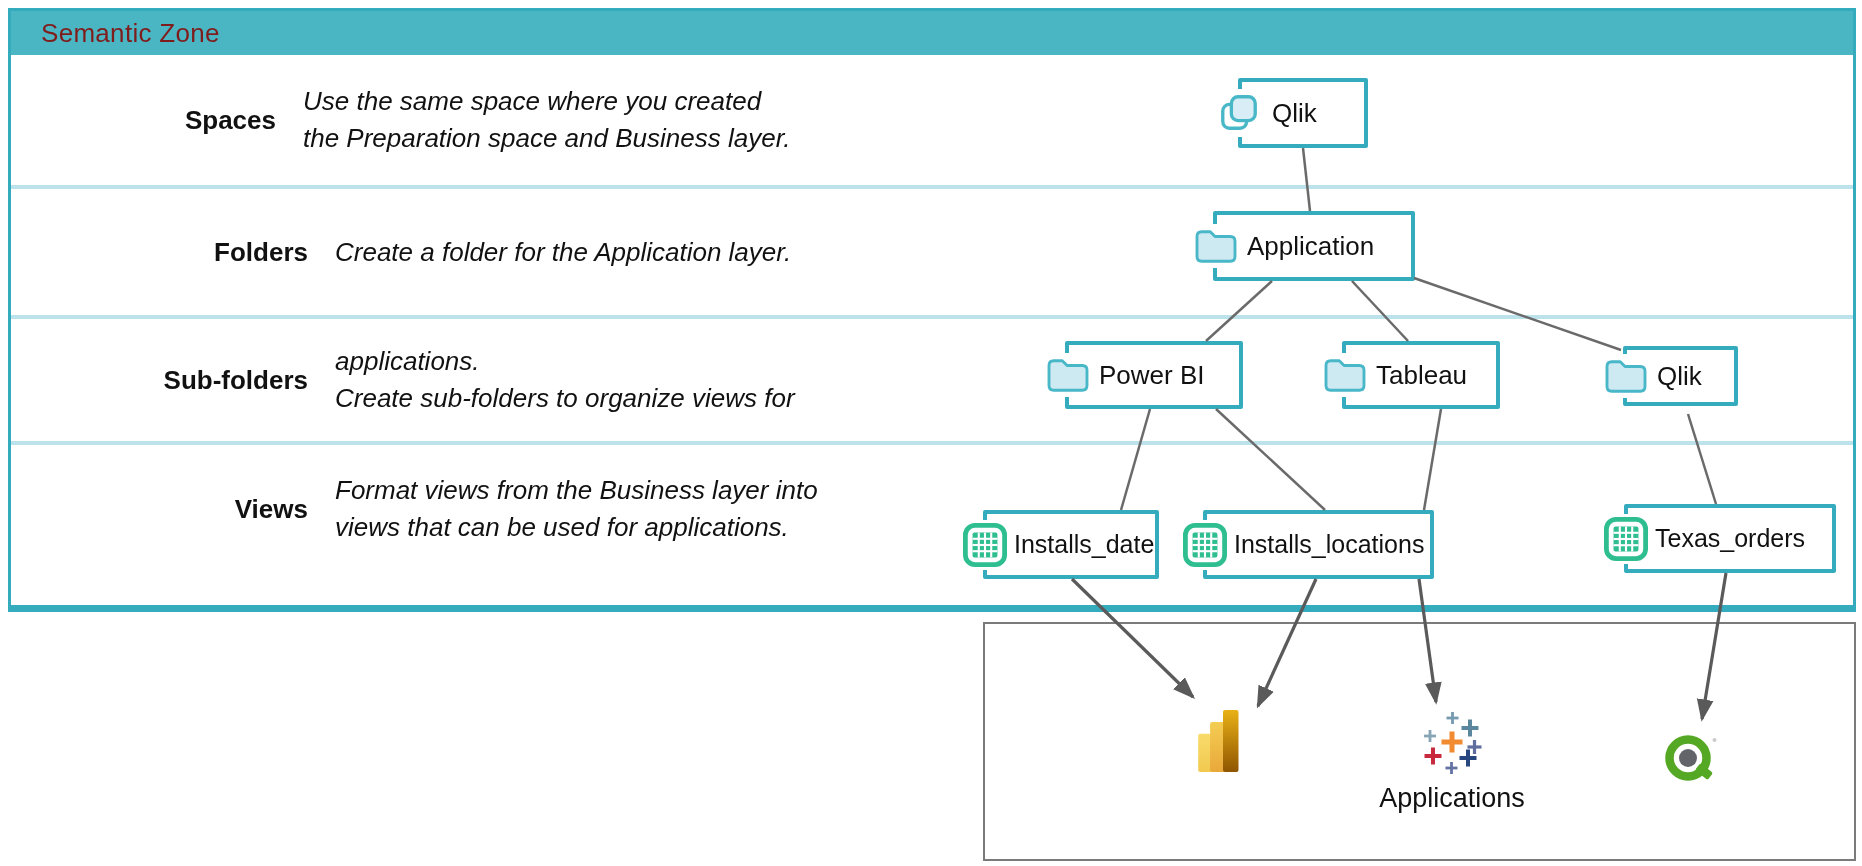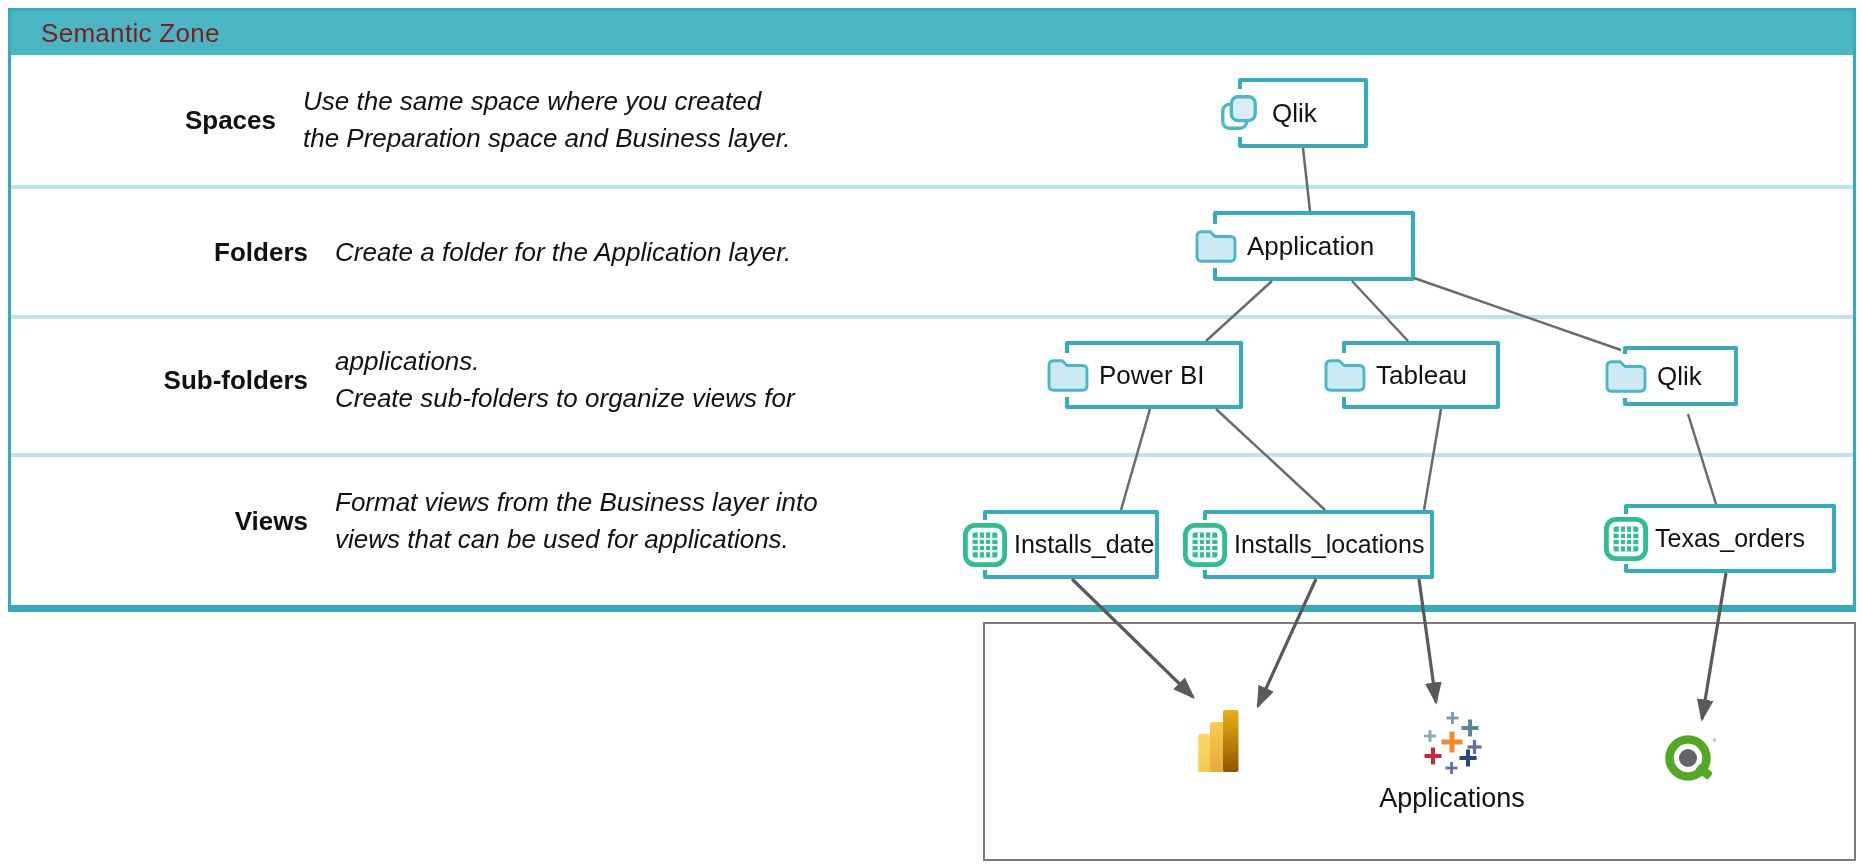--- a/index.html
+++ b/index.html
@@ -9,21 +9,21 @@
   
   .sz-table{position:absolute;left:8px;top:8px;width:1848px;height:604px;box-sizing:border-box;
             border:3px solid #35ACBE;border-bottom-width:7px;background:#fff;z-index:1;}
   .sz-header{height:44px;background:#4AB6C3;display:flex;align-items:center;}
   .sz-header span{color:#7f1d1d;font-size:26px;padding-left:30px;letter-spacing:.3px;}
   .sz-row{display:flex;align-items:center;box-sizing:border-box;}
   .sz-row + .sz-row{border-top:4px solid #BCE2EC;padding-left:32px;}
   .row-1{height:130px;}
   .row-2{height:130px;}
   .row-3{height:126px;}
-  .row-4{height:132px;margin-top:12px;}
+  .row-4{height:132px;}
   .sz-term{width:230px;margin-left:35px;text-align:right;font-weight:bold;font-size:26px;}
   .sz-desc{margin-left:27px;font-size:26px;line-height:1.42;}
   .sz-desc span{display:block;font-style:italic;}
 
   
   .node{position:absolute;box-sizing:border-box;border:4px solid #35ACBE;background:#fff;
         border-radius:2px;display:flex;align-items:center;padding-left:30px;font-size:26px;
         white-space:nowrap;z-index:2;}
   .node-view{font-size:25px;padding-left:27px;}
   .node-icon{position:absolute;left:-25px;top:50%;transform:translateY(-50%);

